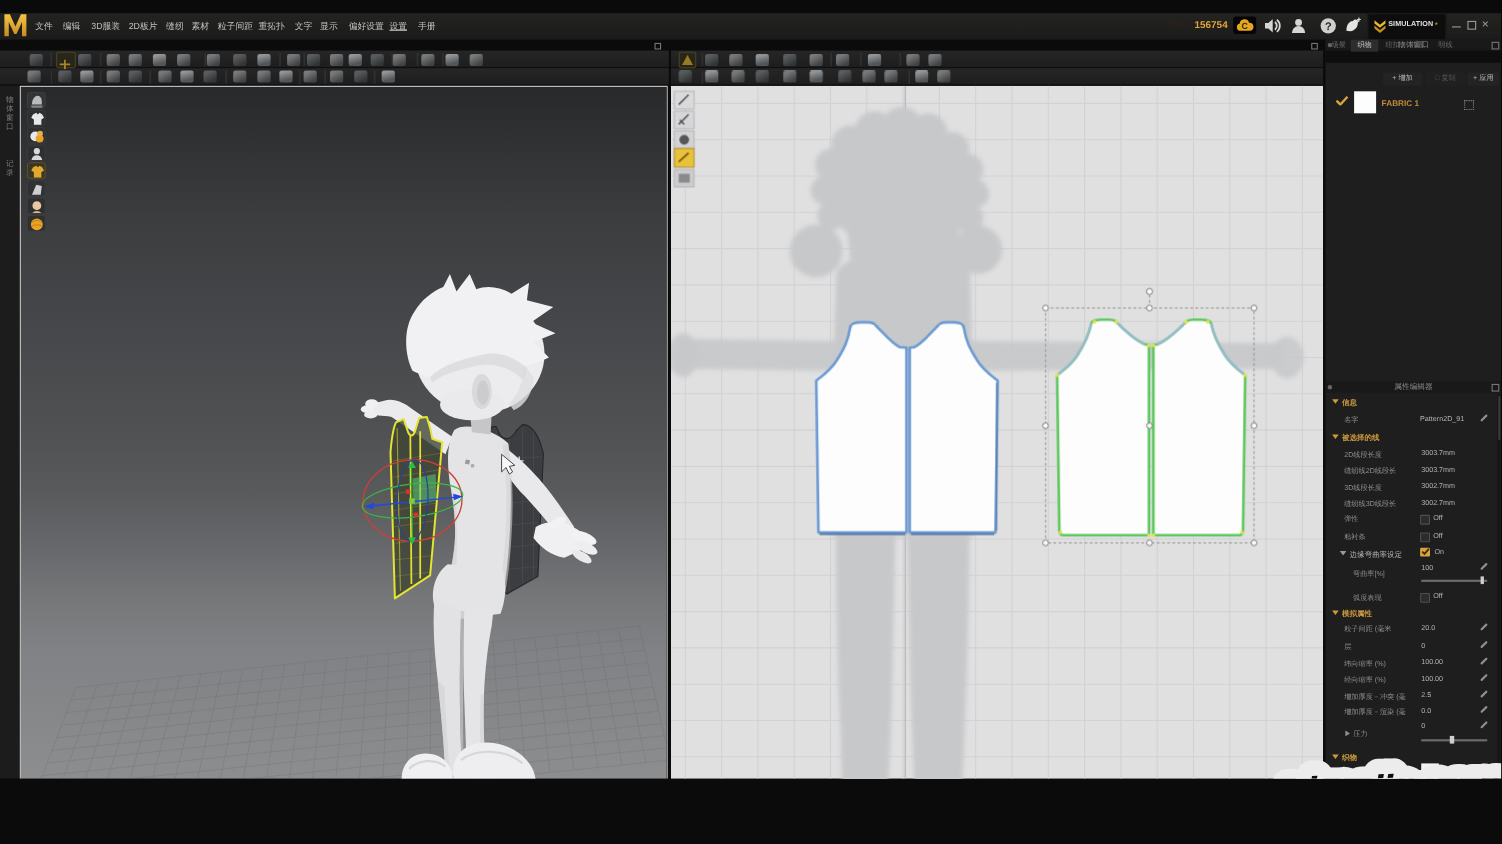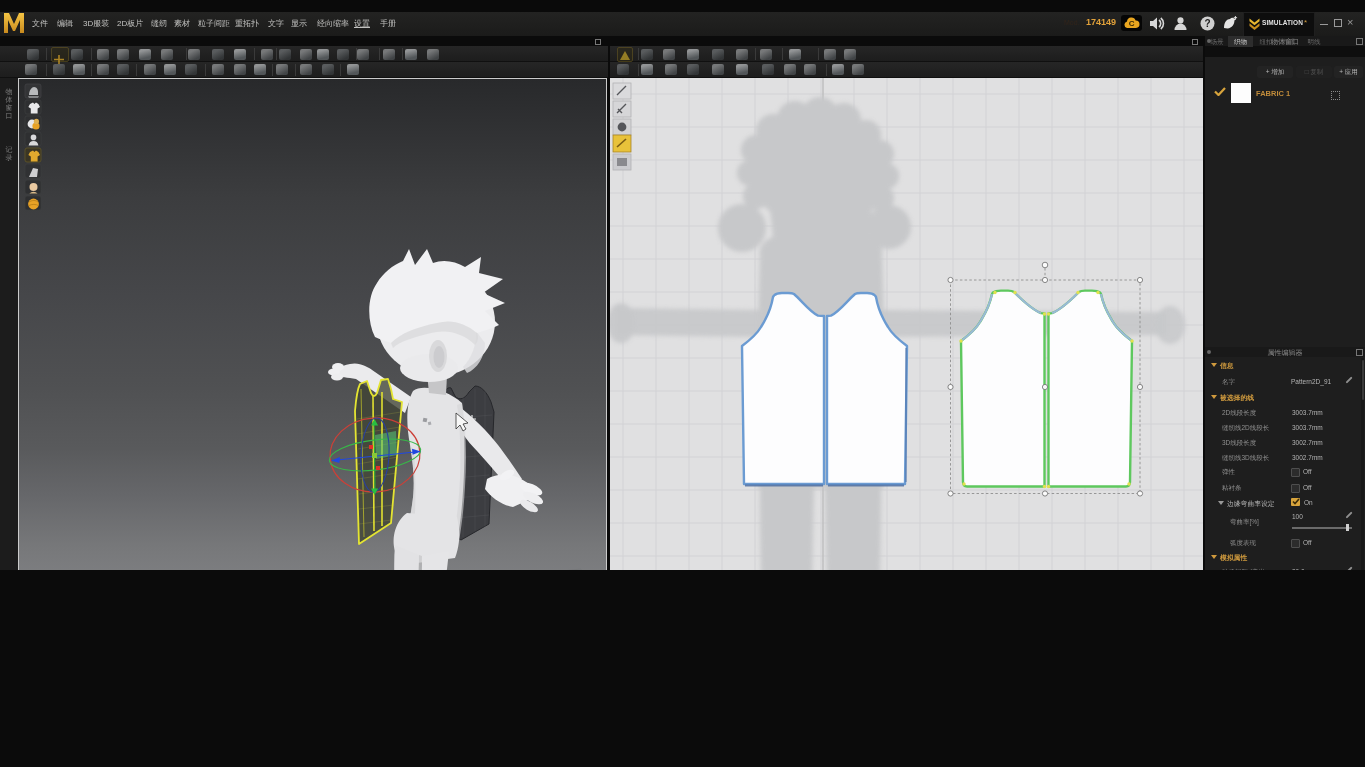--- a/index.html
+++ b/index.html
@@ -1,16 +1,16 @@
 <!DOCTYPE html>
 <html><head>
 <meta charset="utf-8">
 <style>
   html,body{margin:0;padding:0;background:#0b0b0b;}
-  #root{position:relative;width:1365px;height:570px;overflow:hidden;background:#0b0b0b;
+  #root{position:relative;width:1365px;height:708px;overflow:hidden;background:#0b0b0b;
         font-family:"Liberation Sans",sans-serif;}
   .abs{position:absolute;}
   
   #topbar{left:0;top:0;width:1365px;height:36px;background:#0a0a0a;}
   #menurow{left:0;top:12px;width:1365px;height:24px;background:linear-gradient(180deg,#232322,#1b1b1a);}
   .menu{position:absolute;top:18px;font-size:8px;color:#c2c2c0;letter-spacing:0px;}
   #mlogo{left:3px;top:11px;width:22px;height:24px;}
   
   .titlebar{height:10px;background:#131313;color:#8f8f8d;font-size:7.5px;text-align:center;line-height:11px;}
   .toolbar{background:linear-gradient(180deg,#262626,#1d1d1d);border-bottom:1px solid #101010;}
@@ -55,26 +55,26 @@
   <span class="menu" style="left:32px;">文件</span>
   <span class="menu" style="left:57px;">编辑</span>
   <span class="menu" style="left:83px;">3D服装</span>
   <span class="menu" style="left:117px;">2D板片</span>
   <span class="menu" style="left:151px;">缝纫</span>
   <span class="menu" style="left:174px;">素材</span>
   <span class="menu" style="left:198px;">粒子间距</span>
   <span class="menu" style="left:235px;">重拓扑</span>
   <span class="menu" style="left:268px;">文字</span>
   <span class="menu" style="left:291px;">显示</span>
-  <span class="menu" style="left:317px;">经向缩率</span>
+  <span class="menu" style="left:317px;">偏好设置</span>
   <span class="menu" style="left:354px;text-decoration:underline;">设置</span>
   <span class="menu" style="left:380px;">手册</span>
 
   <span class="abs" style="left:1064px;top:19px;font-size:7px;color:#32241a;">Mod…</span>
-  <span class="abs" style="left:1086px;top:17px;font-size:9px;font-weight:bold;color:#e2a23a;">174149</span>
+  <span class="abs" style="left:1086px;top:17px;font-size:9px;font-weight:bold;color:#e2a23a;">156754</span>
 
   <div class="abs" style="left:1121px;top:15px;width:21px;height:16px;background:#050505;border-radius:3px;"></div>
   <svg class="abs" style="left:1123px;top:17px;" width="17" height="12" viewBox="0 0 17 12">
     <path d="M4,11 A3.4,3.4 0 0 1 4,4.4 A4.4,4.4 0 0 1 12.6,3.6 A3.6,3.6 0 0 1 13,11 Z" fill="#e8a51f"></path>
     <text x="8.6" y="9" font-size="8" font-weight="bold" fill="#3a2a05" text-anchor="middle" font-family="Liberation Sans">C</text>
   </svg>
 
   <svg class="abs" style="left:1149px;top:16px;" width="16" height="15" viewBox="0 0 16 15">
     <path d="M1,5 L4,5 L8,1.5 L8,13.5 L4,10 L1,10 Z" fill="#d6d6d6"></path>
     <path d="M10,4 A4.4,4.4 0 0 1 10,11 M11.8,2 A7,7 0 0 1 11.8,13" stroke="#d6d6d6" stroke-width="1.6" fill="none"></path>

